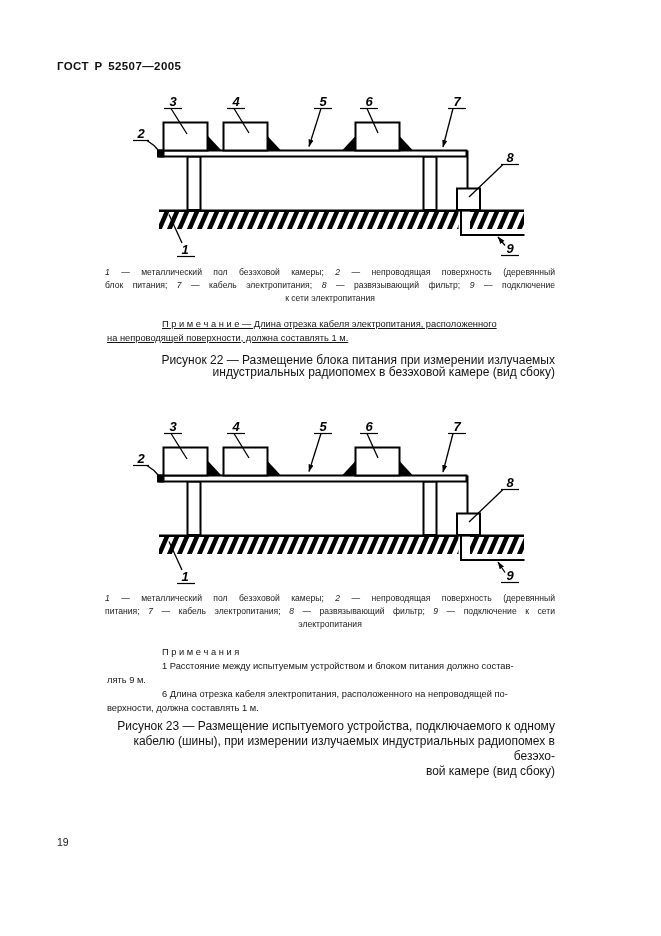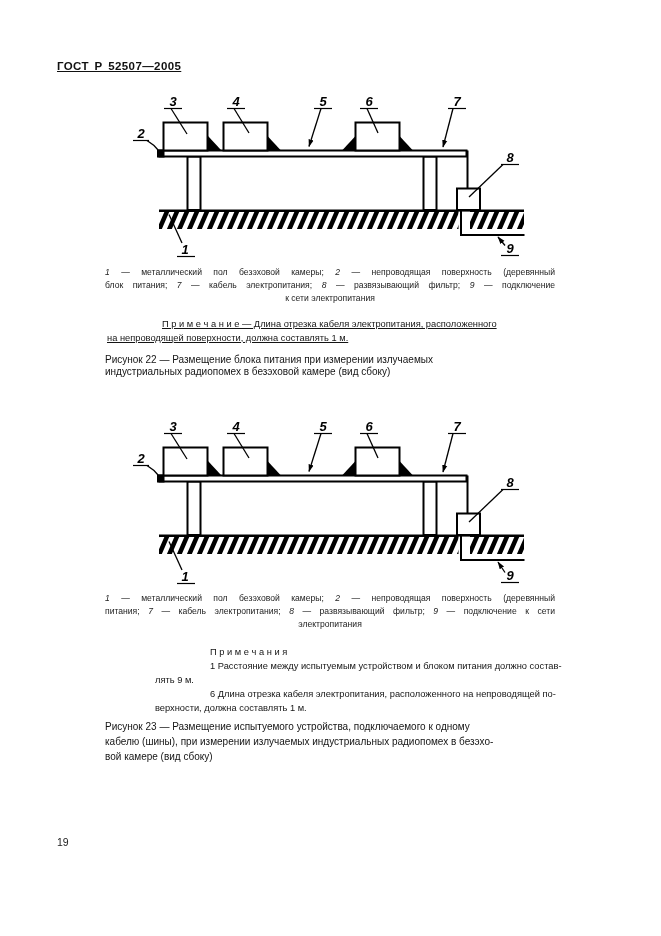--- a/index.html
+++ b/index.html
@@ -7,37 +7,37 @@
     position:relative;
     width:661px;height:936px;
     background:#ffffff;
     font-family:"Liberation Sans", sans-serif;
     color:#111;
     overflow:hidden;
   }
   .abs{position:absolute;}
   .doc-header{
     left:57px;top:60px;
-    font-size:11.5px;font-weight:bold;letter-spacing:.4px;word-spacing:2px;text-decoration:underline;
+    font-size:11.5px;font-weight:bold;letter-spacing:.4px;word-spacing:2px;
   }
   .legend{
     left:105px;width:450px;
     font-size:8.6px;line-height:13px;color:#1c1c1c;
   }
   .legend .jline{text-align:justify;text-align-last:justify;}
   .legend .cline{text-align:center;}
   .legend i{font-style:italic;}
   .notes{
     left:107px;width:447px;
     font-size:9.3px;line-height:13.5px;color:#141414;
   }
   .notes .indent{padding-left:55px;}
   .fig-caption{
     left:105px;width:450px;
-    font-size:10px;text-align:left;color:#141414;
+    font-size:12px;text-align:right;color:#141414;
   }
   .cap22{line-height:12px;}
   .cap23{line-height:15px;}
   .page-number{left:57px;top:836px;font-size:10.5px;color:#1c1c1c;}
   svg{display:block;}
   svg text.callout{
     font-family:"Liberation Sans", sans-serif;
     font-size:13px;font-weight:bold;font-style:italic;fill:#000;
   }
   .stroke2{stroke:#000;stroke-width:2;fill:#fff;}
@@ -218,21 +218,21 @@
       <text class="callout" x="390" y="167" text-anchor="middle">9</text>
     </g>
   </svg>
 
   <div class="abs legend" style="top:592px;">
     <div class="jline"><i>1</i> — металлический пол безэховой камеры; <i>2</i> — непроводящая поверхность (деревянный</div>
     <div class="jline">питания; <i>7</i> — кабель электропитания; <i>8</i> — развязывающий фильтр; <i>9</i> — подключение к сети</div>
     <div class="cline">электропитания</div>
   </div>
 
-  <div class="abs notes" style="top:645px;line-height:14px;margin-left:48px;">
+  <div class="abs notes" style="top:645px;line-height:14px;">
     <div class="indent">П р и м е ч а н и я</div>
     <div class="indent">1 Расстояние между испытуемым устройством и блоком питания должно состав-</div>
     <div>лять 9 м.</div>
     <div class="indent">6 Длина отрезка кабеля электропитания, расположенного на непроводящей по-</div>
     <div>верхности, должна составлять 1 м.</div>
   </div>
 
   <div class="abs fig-caption cap23" style="top:719px;">
     <div>Рисунок 23 — Размещение испытуемого устройства, подключаемого к одному</div>
     <div>кабелю (шины), при измерении излучаемых индустриальных радиопомех в безэхо-</div>

